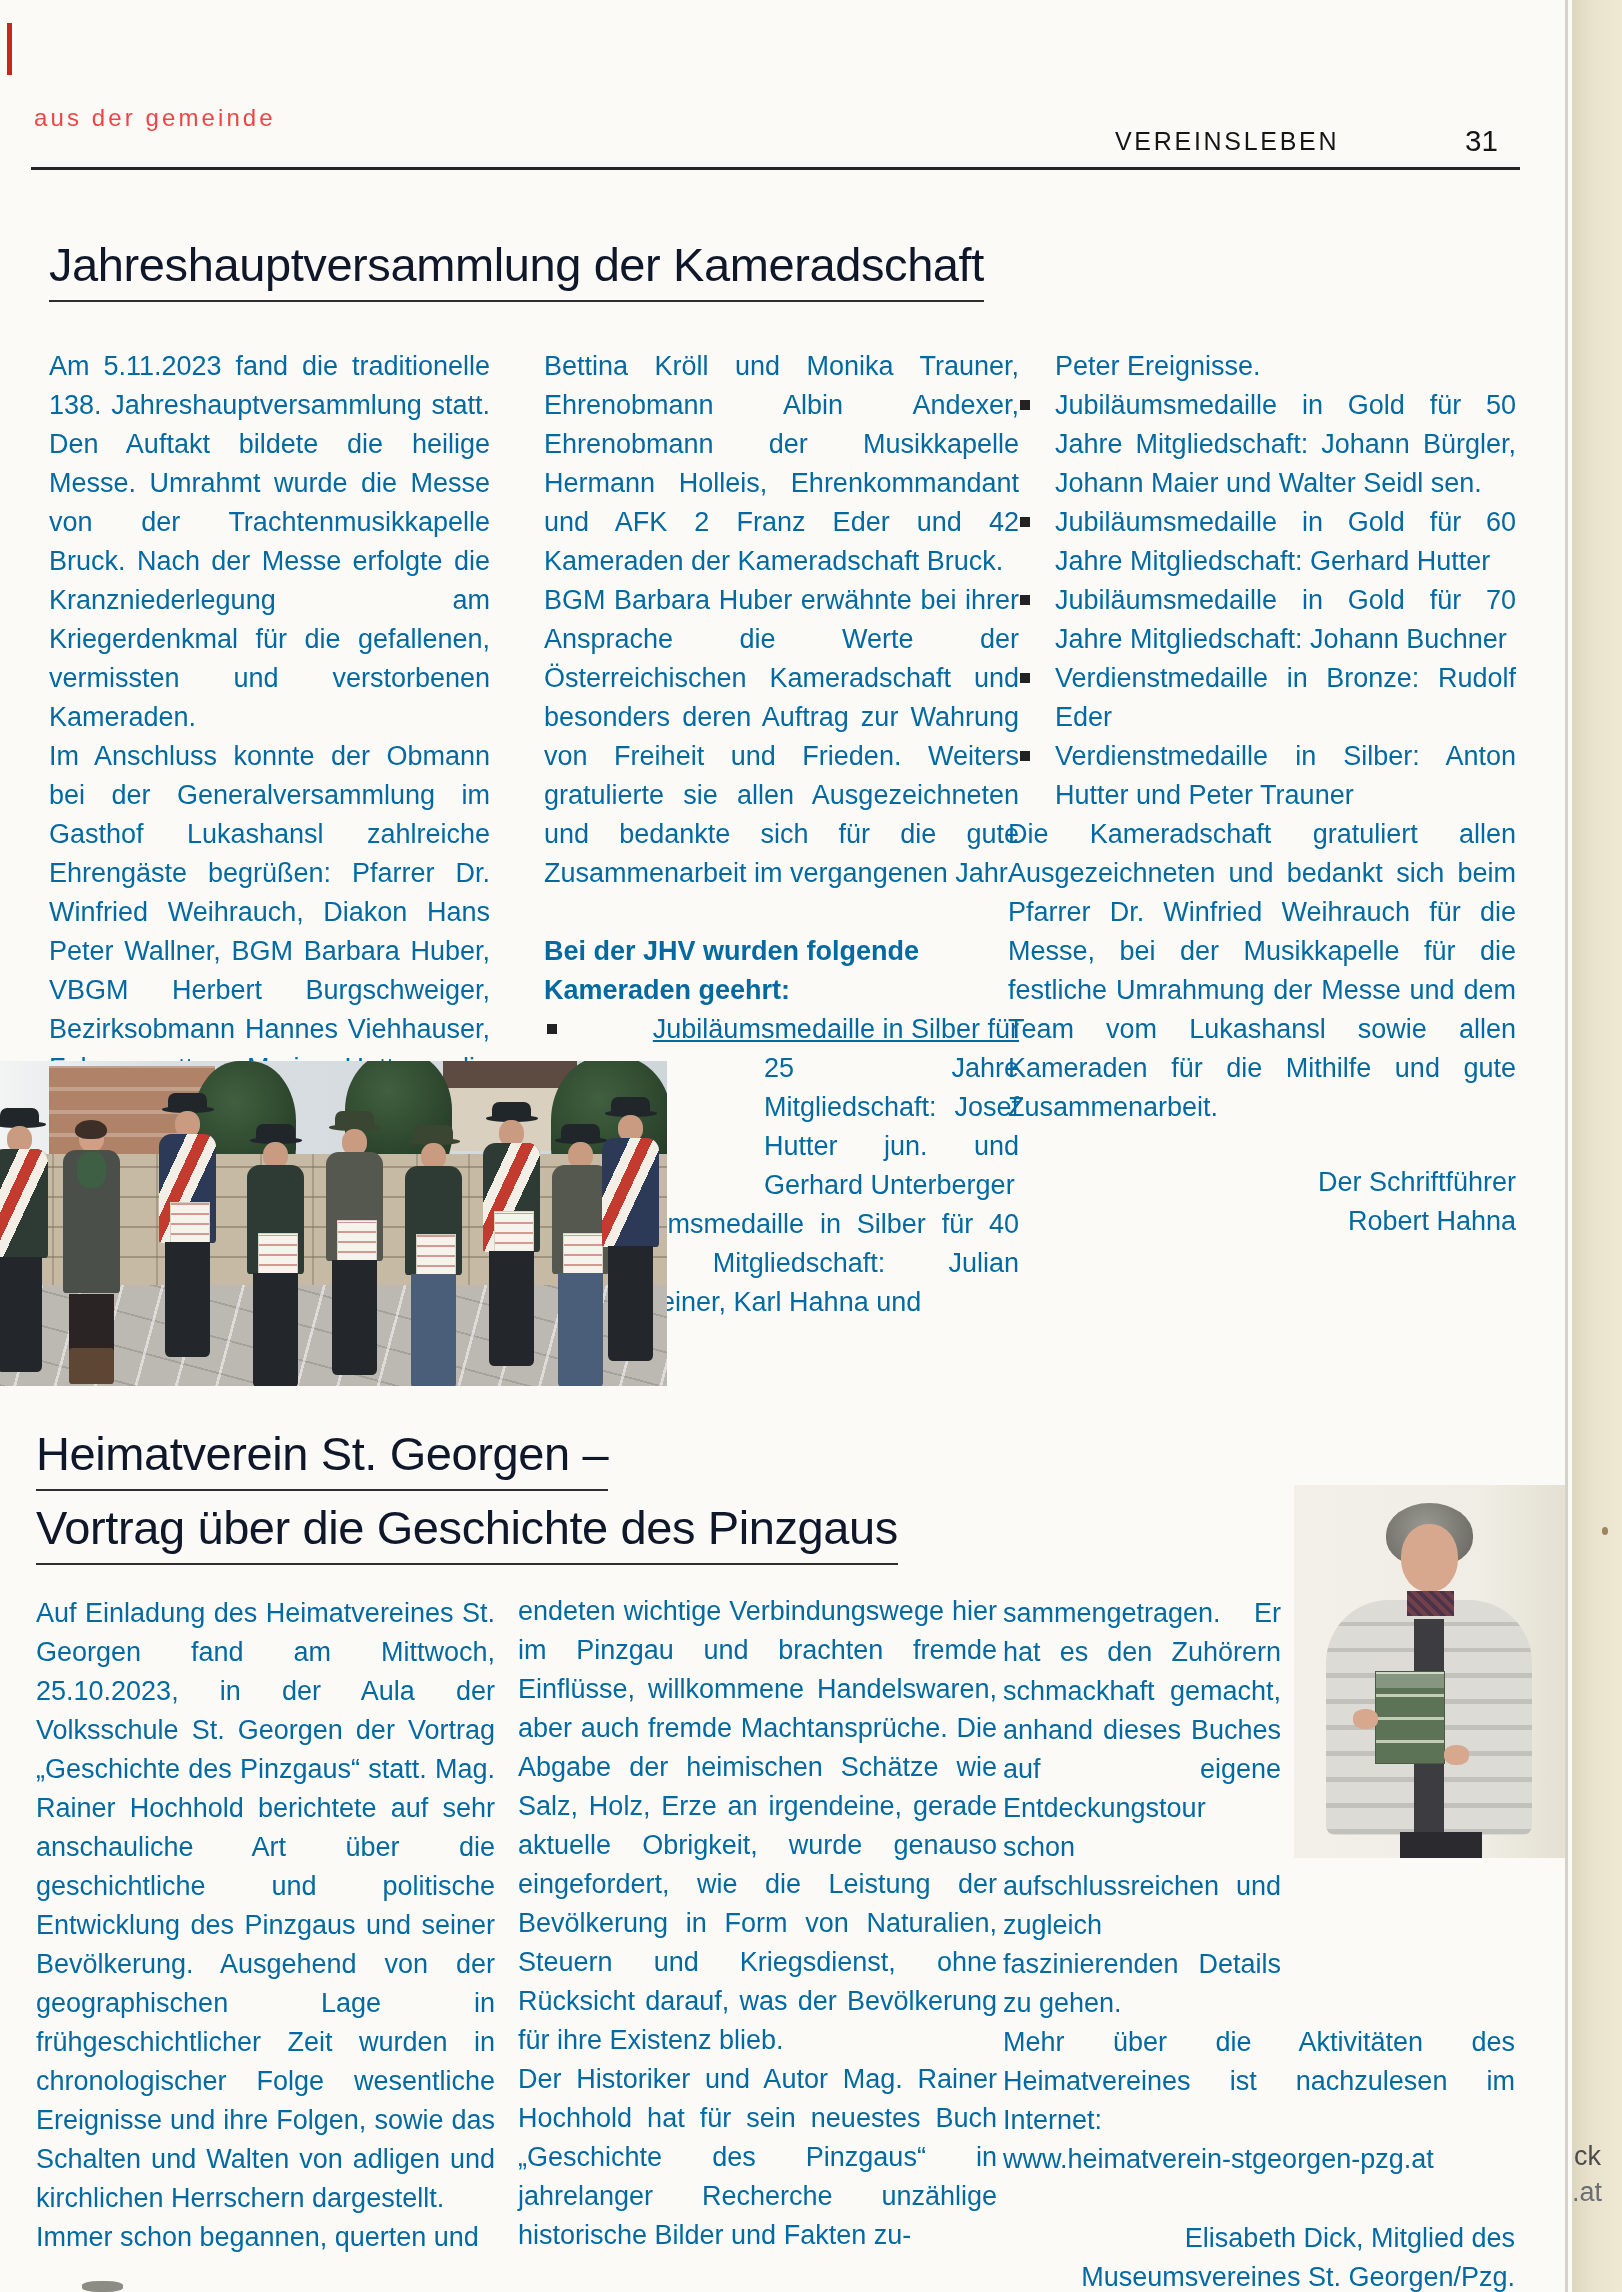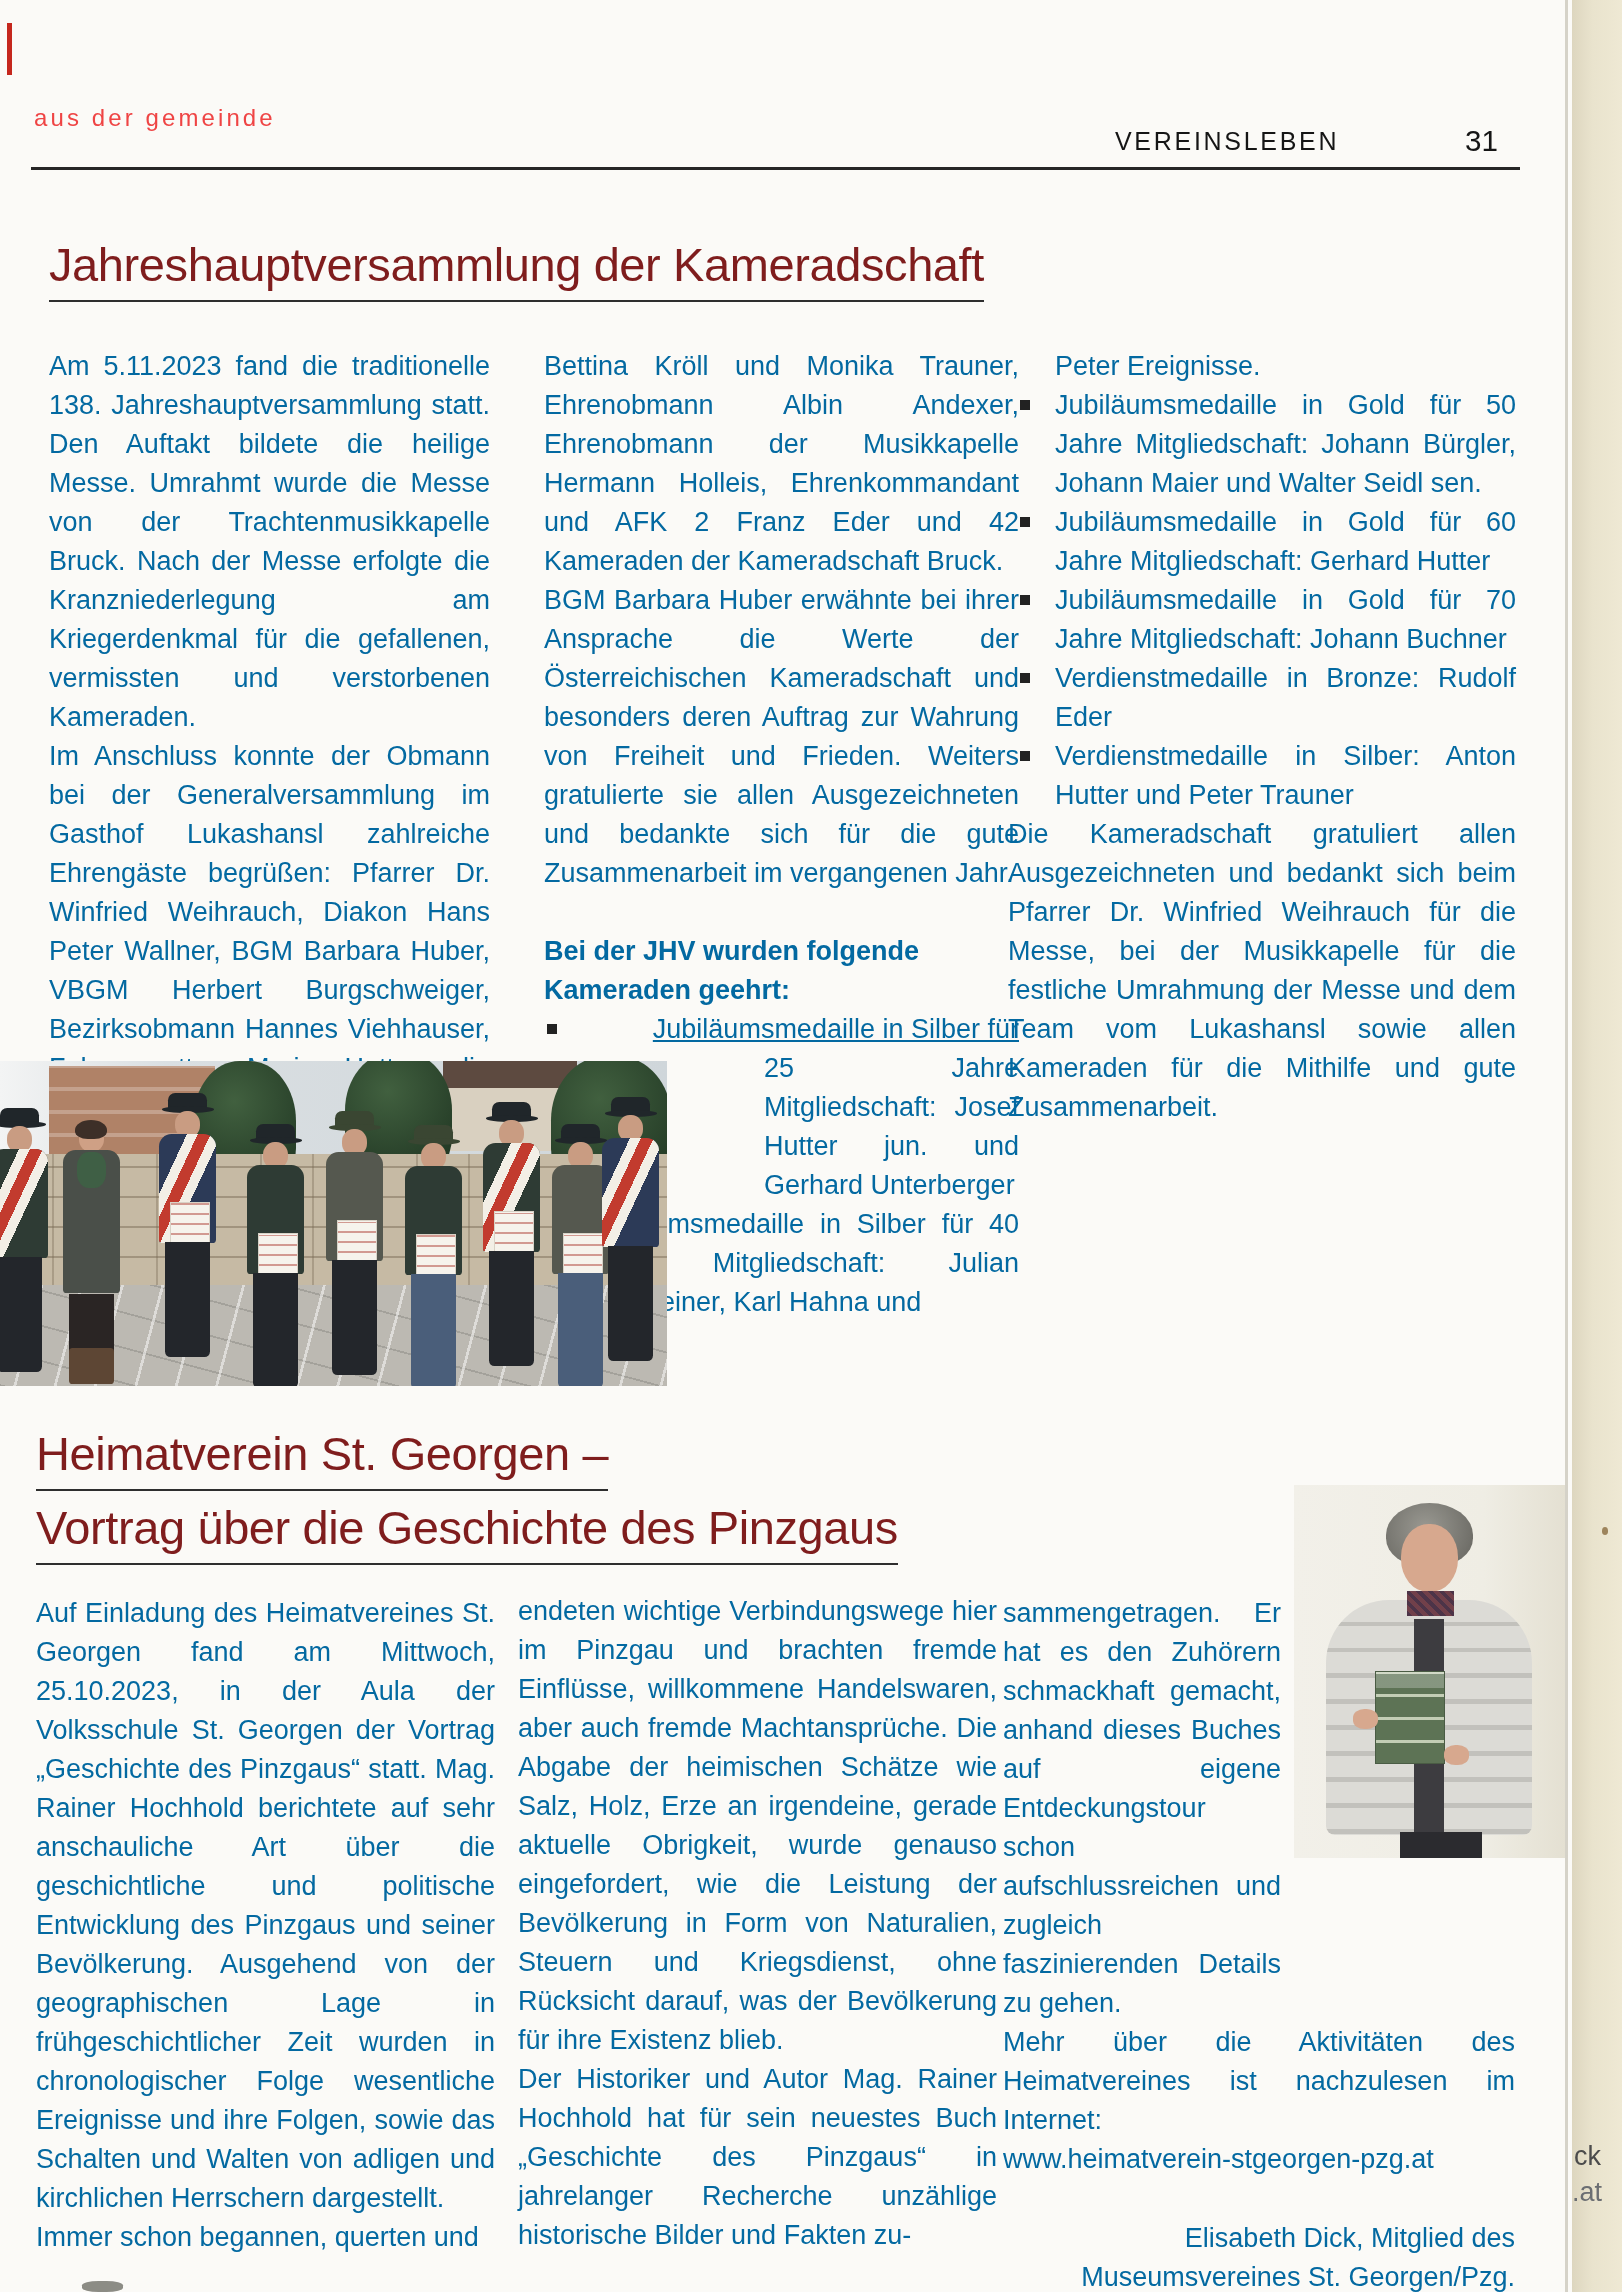--- a/index.html
+++ b/index.html
@@ -17,21 +17,21 @@
   .strip-dot{position:absolute;left:1602px;top:1527px;width:6.3px;height:8px;background:#8a6b3f;border-radius:50%;opacity:.8;}
   .strip-frag{position:absolute;color:#4c4c4c;font-size:27px;line-height:29px;}
   .strip-frag.f1{left:1574px;top:2142px;}
   .strip-frag.f2{left:1572px;top:2178px;color:#6b6e72;}
   
   .kicker{position:absolute;left:34px;top:104px;font-size:24px;letter-spacing:3.1px;color:#ef4444;}
   .running-head{position:absolute;left:1115px;top:127px;font-size:25px;letter-spacing:2.7px;color:#151515;}
   .page-number{position:absolute;left:1465px;top:124px;font-size:29.6px;color:#151515;}
   .header-rule{position:absolute;left:31px;top:167px;width:1489px;height:2.7px;background:#262626;}
   
-  .headline{position:absolute;font-size:47px;letter-spacing:-0.4px;color:#7f1d1d;
+  .headline{position:absolute;font-size:47px;letter-spacing:-0.4px;color:#0f172a;
     border-bottom:2.7px solid #2e2e2e;padding-bottom:10.7px;width:fit-content;line-height:1.05;}
   .headline.h1{left:49px;top:240px;}
   .headline.h2a{left:36px;top:1429px;}
   .headline.h2b{left:36px;top:1503px;}
   
   .col{position:absolute;font-size:27px;line-height:39px;text-align:justify;hyphens:auto;color:#0369a1;}
   .col p{margin:0;}
   .a1c1{left:49px;top:347px;width:441px;}
   .a1c2{left:524px;top:347px;width:475px;margin-left:20px;}
   .a1c3{left:1008px;top:347px;width:508px;}
@@ -152,20 +152,24 @@
   <div class="col a1c3">
     <div class="cont-line">Peter Ereignisse.</div>
     <ul class="honors c3">
       <li>Jubiläumsmedaille in Gold für 50 Jahre Mitgliedschaft: Johann Bürgler, Johann Maier und Walter Seidl sen.</li>
       <li>Jubiläumsmedaille in Gold für 60 Jahre Mitgliedschaft: Gerhard Hutter</li>
       <li>Jubiläumsmedaille in Gold für 70 Jahre Mitgliedschaft: Johann Buchner</li>
       <li>Verdienstmedaille in Bronze: Rudolf Eder</li>
       <li>Verdienstmedaille in Silber: Anton Hutter und Peter Trauner</li>
     </ul>
     <p>Die Kameradschaft gratuliert allen Ausgezeichneten und bedankt sich beim Pfarrer Dr. Winfried Weihrauch für die Messe, bei der Musikkapelle für die festliche Umrahmung der Messe und dem Team vom Lukashansl sowie allen Kameraden für die Mithilfe und gute Zusammenarbeit.</p>
+    <div class="signature">
+      <div>Der Schriftführer</div>
+      <div>Robert Hahna</div>
+    </div>
   </div>
 
   <div class="photo-group">
     <div class="pg-sky"></div>
     <div class="pg-bldg-l"></div>
     <div class="pg-bldg-r"></div>
     <div class="pg-tree t1"></div>
     <div class="pg-tree t2"></div>
     <div class="pg-tree t3"></div>
     <div class="pg-wall"></div>

